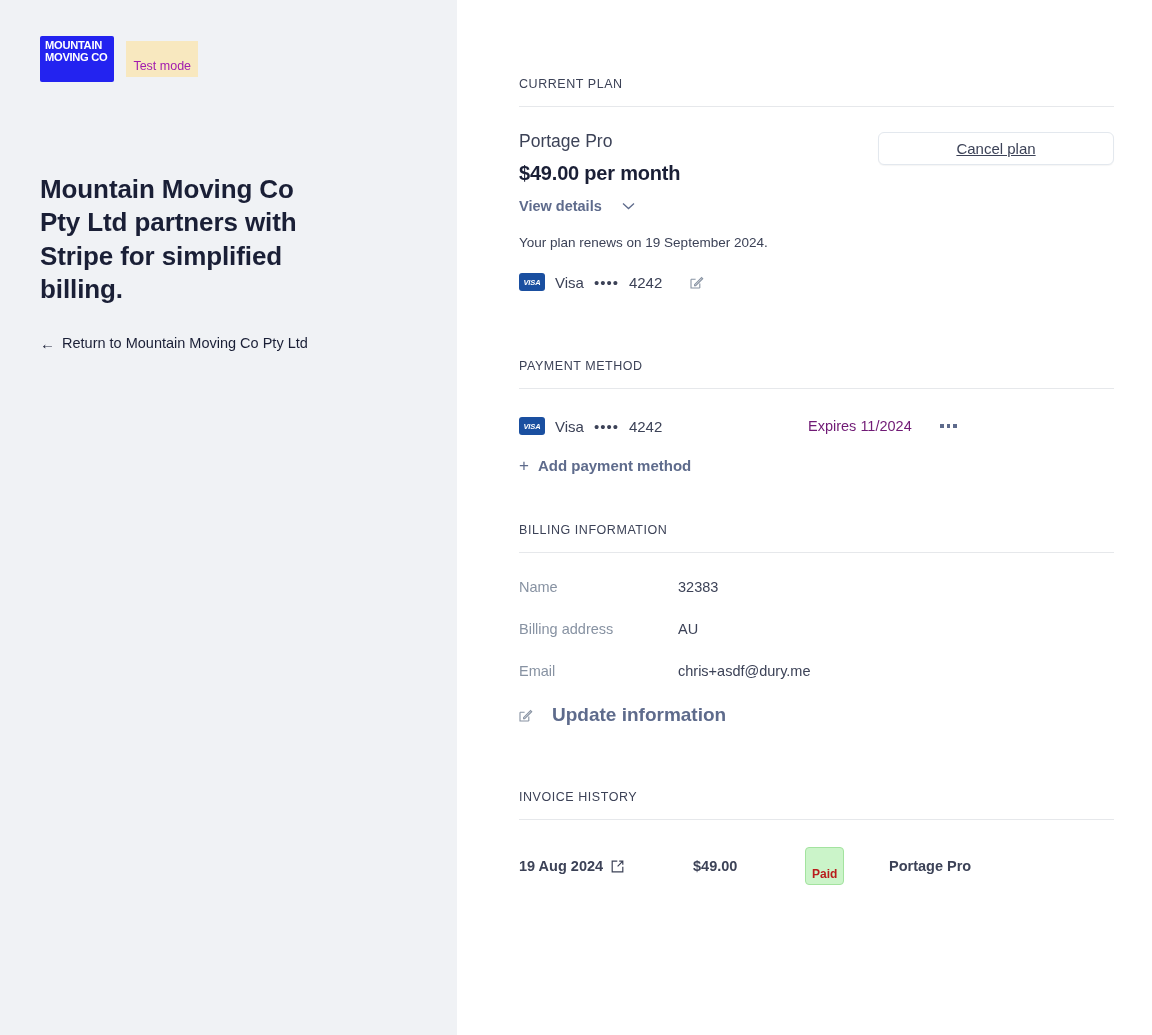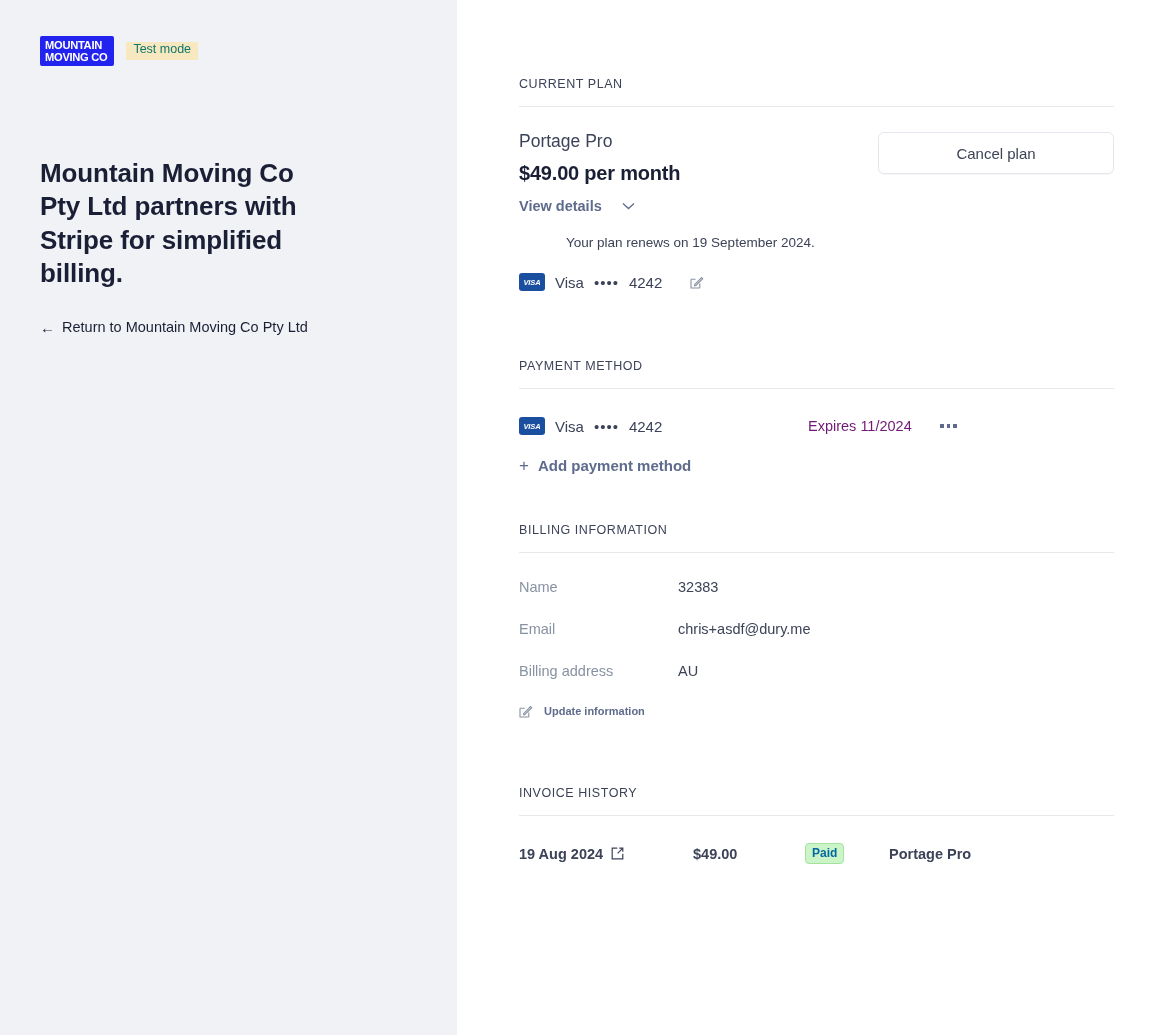--- a/index.html
+++ b/index.html
@@ -17,39 +17,39 @@
     width: 457px;
     flex: 0 0 457px;
     background: #f0f2f5;
     padding: 36px 40px 0 40px;
     position: relative;
   }
   .brand-row { display: flex; align-items: center; gap: 12px; }
   .logo-box {
     background: #2323f0;
     color: #ffffff;
-    padding: 4px 5px 3px 5px;
+    padding: 4px 5px 19px 5px;
     border-radius: 2px;
     line-height: 1.0;
     letter-spacing: -0.2px;
   }
   .logo-line {
     display: block;
     font-weight: bold;
     font-size: 11.5px;
     letter-spacing: -0.3px;
     font-family: "Liberation Sans", sans-serif;
     transform: scaleX(0.97);
     transform-origin: left center;
   }
   .test-badge {
     background: #f8e8bf;
-    color: #0f766e;
+    color: #a21caf;
     font-size: 12.5px;
-    padding: 1px 7px 4px 7px;
+    padding: 19px 7px 4px 7px;
     border-radius: 0;
     line-height: 1.1;
     white-space: nowrap;
   }
   .headline {
     margin: 91px 0 0 0;
     font-size: 26px;
     line-height: 1.28;
     font-weight: bold;
     color: #1a1f36;
@@ -88,32 +88,33 @@
   .divider { height: 1px; background: #e6e8eb; width: 100%; }
   .cp-body { display: flex; justify-content: space-between; align-items: flex-start; padding-top: 24px; }
   .plan-name { font-size: 17.5px; color: #3c4257; line-height: 1.2; }
   .plan-price { font-size: 20px; font-weight: bold; color: #1a1f36; margin-top: 10px; letter-spacing: -0.2px; }
   .view-details {
     margin-top: 13px;
     display: inline-flex; align-items: center; gap: 20px;
     font-size: 14.5px; font-weight: bold; color: #5e6b8c; cursor: pointer;
   }
   .chev { display: inline-block; line-height: 1; }
-  .renew-text { margin-top: 20px; font-size: 13.5px; color: #3c4257; margin-left: 47px; }
+  .renew-text { margin-top: 20px; font-size: 13.5px; color: #3c4257; }
   .cancel-btn {
-    width: 236px; height: 42px;
+    width: 236px; height: 33px;
     border: 1px solid #e3e8ee;
     border-radius: 6px;
     background: #ffffff;
     color: #3c4257;
     font-size: 15px;
     font-family: "Liberation Sans", sans-serif;
     cursor: pointer;
     box-shadow: 0 1px 1px rgba(0,0,0,0.04);
     margin-top: 1px;
+    text-decoration: underline;
   }
 
   .card-line { display: flex; align-items: center; gap: 10px; margin-top: 23px; }
   .visa-badge {
     width: 26px; height: 18px;
     background: #1a4fa0;
     border-radius: 3px;
     display: flex; align-items: center; justify-content: center;
     color: #ffffff;
     font-size: 7.5px; font-weight: bold; font-style: italic;
@@ -141,36 +142,36 @@
   .plus { font-size: 17px; font-weight: normal; line-height: 1; }
 
   
   .bi-wrap { margin-top: 48px; }
   .bi-row { display: flex; align-items: flex-start; margin-top: 26px; }
   .bi-row:first-of-type { margin-top: 30px; }
   .bi-label { width: 159px; flex: 0 0 159px; font-size: 14.5px; color: #8792a2; }
   .bi-value { font-size: 14.5px; color: #3c4257; }
   .update-info {
     margin-top: 25px;
-    display: inline-flex; align-items: center; gap: 11px;
-    font-size: 11px; font-weight: bold; color: #5e6b8c; cursor: pointer;
+    display: inline-flex; align-items: center; gap: 19px;
+    font-size: 19px; font-weight: bold; color: #5e6b8c; cursor: pointer;
   }
 
   
   .ih-wrap { margin-top: 64px; }
   .ih-row { display: flex; align-items: center; padding-top: 27px; font-weight: bold; }
   .ih-date { display: flex; align-items: center; gap: 8px; font-size: 14.5px; color: #3c4257; width: 174px; }
   .ih-amount { font-size: 14.5px; color: #3c4257; width: 112px; }
   .ih-status { width: 84px; }
   .badge-paid {
     display: inline-block;
-    background: #cbf4c9; color: #0369a1;
+    background: #cbf4c9; color: #b91c1c;
     border: 1px solid #a3e39f;
     border-radius: 4px;
-    font-size: 12px; padding: 1px 6px 2px 6px;
+    font-size: 12px; padding: 18px 6px 2px 6px;
     line-height: 1.35;
   }
   .ih-plan { font-size: 14.5px; color: #3c4257; }
   svg { display: block; }
 </style>
 </head>
 <body>
 
 <div class="page">
 
@@ -265,26 +266,26 @@
 
       <section class="section bi-wrap">
         <div class="section-title">BILLING INFORMATION</div>
         <div class="divider"></div>
 
         <div class="bi-row">
           <div class="bi-label">Name</div>
           <div class="bi-value">32383</div>
         </div>
         <div class="bi-row">
+          <div class="bi-label">Billing address</div>
+          <div class="bi-value">AU</div>
+        </div>
+        <div class="bi-row">
           <div class="bi-label">Email</div>
           <div class="bi-value">chris+asdf@dury.me</div>
-        </div>
-        <div class="bi-row">
-          <div class="bi-label">Billing address</div>
-          <div class="bi-value">AU</div>
         </div>
 
         <div class="update-info">
           <span>
             <svg width="14" height="14" viewBox="0 0 14 14">
               <path d="M1 4.2V13h8.8" fill="none" stroke="#8792a2" stroke-width="1.1"></path>
               <path d="M1 4.2h4.6M9.8 8.4V13" fill="none" stroke="#8792a2" stroke-width="1.1"></path>
               <path d="M4.6 9.6L11.6 2.6l1.1 1.1-7 7H4.6z" fill="none" stroke="#8792a2" stroke-width="1.1"></path>
             </svg>
           </span>

